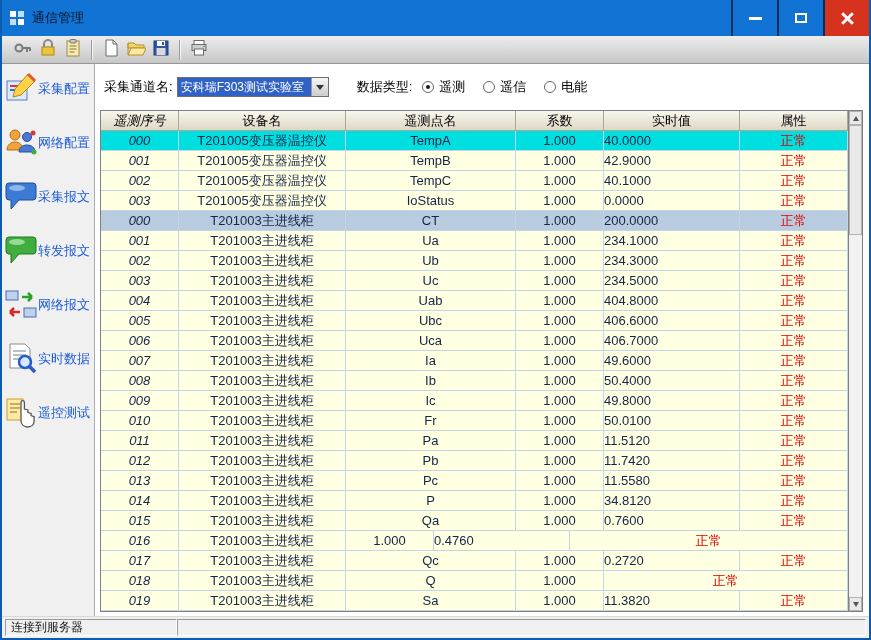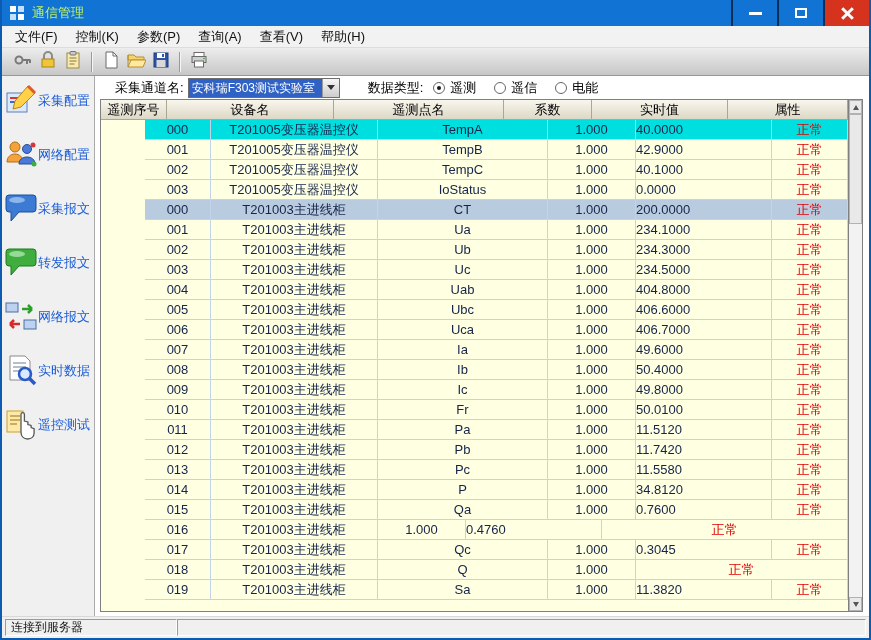--- a/index.html
+++ b/index.html
@@ -1,22 +1,22 @@
 <!DOCTYPE html>
 <html style="--titlebar: #1173d4; --closebtn: #d6331f; --rowbg: #ffffe1; --sel-cyan: #00dfdf; --sel-blue: #b9cbdf; --status-red: #e00000; --side-label: #1b5cd6;"><head>
 <meta charset="utf-8">
 <style>
   * { margin:0; padding:0; box-sizing:border-box; }
   body { font-family:"Liberation Sans","DejaVu Sans",sans-serif; background:#ffffff; }
   .window { width:871px; height:640px; border:2px solid #0d5bb0; border-top:none;
             display:flex; flex-direction:column; background:#f0f0f0; overflow:hidden; }
 
   
-  .titlebar { height:26px; flex:0 0 auto; background:var(--titlebar,#1173d4);
-              display:flex; align-items:center; color:#bef264; }
+  .titlebar { height:36px; flex:0 0 auto; background:var(--titlebar,#1173d4);
+              display:flex; align-items:center; color:#0f172a; }
   .app-icon { width:16px; height:16px; margin:0 7px 0 7px; flex:0 0 auto; }
   .title { font-size:13px; }
   .win-buttons { margin-left:auto; display:flex; height:100%; }
   .win-btn { width:46px; height:100%; display:flex; align-items:center; justify-content:center;
              border-left:2px solid #072f57; cursor:pointer; background:var(--titlebar,#1173d4); }
   .win-btn.close { background:var(--closebtn,#d6331f); }
   .min-glyph { width:13px; height:3px; background:#fff; }
   .max-glyph { width:12px; height:10px; border:2px solid #fff; }
   .x-glyph { position:relative; width:14px; height:14px; }
   .x-glyph::before, .x-glyph::after { content:""; position:absolute; left:6px; top:0;
@@ -39,22 +39,22 @@
   .content { flex:1; display:flex; min-height:0; }
   .sidebar { width:93px; flex:0 0 auto; background:#f0f0f0; border-right:1px solid #ababab;
              display:flex; flex-direction:column; align-items:center; padding-top:7px; row-gap:20px; }
   .side-item { display:flex; flex-direction:row; align-items:center; width:88px; cursor:pointer; }
   .side-icon { height:34px; display:flex; align-items:center; justify-content:center; }
   .side-label { font-size:13px; color:var(--side-label,#1b5cd6); margin-top:2px; white-space:nowrap; }
 
   .main { flex:1; background:#ffffff; display:flex; flex-direction:column; min-width:0; }
 
   
-  .channel-bar { height:23px; flex:0 0 auto; display:flex; align-items:center;
-                 padding-left:20px; font-size:13px; color:#000; }
+  .channel-bar { height:46px; flex:0 0 auto; display:flex; align-items:center;
+                 padding-left:9px; font-size:13px; color:#000; }
   .combo { width:152px; height:20px; border:1px solid #6e6e6e; background:#fff; display:flex;
            margin-left:4px; cursor:pointer; }
   .combo-text { flex:1; background:#2f62c4; color:#fff; font-size:12px; line-height:18px;
                 padding:0 3px; white-space:nowrap; overflow:hidden; }
   .combo-btn { width:17px; background:linear-gradient(#f6f6f6,#cdcdcd); border-left:1px solid #9a9a9a;
                display:flex; align-items:center; justify-content:center; }
   .caret { width:0; height:0; border-left:4px solid transparent; border-right:4px solid transparent;
            border-top:5px solid #333; }
   .datatype-label { margin-left:28px; margin-right:10px; }
   .radio { display:flex; align-items:center; margin-right:18px; cursor:pointer; }
@@ -64,24 +64,24 @@
         border-radius:50%; background:#1a1a1a; }
 
   
   .table-wrap { flex:1; margin:0 6px 4px 5px; border:1px solid #808080; display:flex; min-height:0; }
   .table-main { flex:1; display:flex; flex-direction:column; min-width:0; }
   .thead { display:flex; height:20px; flex:0 0 auto; }
   .th { background:linear-gradient(#f9f6ed,#ddd8c6); border-right:1px solid #aca793;
         border-bottom:1px solid #aca793; font-size:13px; color:#000; display:flex;
         align-items:center; justify-content:center; cursor:pointer; }
   .tbody { flex:1; background:var(--rowbg,#ffffe1); overflow:hidden; }
-  .trow { display:flex; height:20px; cursor:default;margin-left:44px; }
+  .trow { display:flex; height:20px; cursor:default; }
   .cell { border-right:1px solid #c3d3e8; border-bottom:1px solid #c3d3e8; font-size:13px;
           line-height:19px; color:#14244a; text-align:center; overflow:hidden; white-space:nowrap; }
-  .c0 { width:66px;  flex:0 0 auto; }
+  .c0 { width:78px;  flex:0 0 auto;font-style:italic; }
   .c1 { width:167px; flex:0 0 auto; }
   .c2 { width:170px; flex:0 0 auto; }
   .c3 { width:88px;  flex:0 0 auto; }
   .c4 { width:136px; flex:0 0 auto; text-align:left; padding-right:28px; }
   .th.c4 { text-align:center; padding-right:0; justify-content:center; }
   .c5 { flex:1; }
   .cell.c5 { color:var(--status-red,#e00000); }
   .trow.sel-cyan .cell { background:var(--sel-cyan,#00dfdf); }
   .trow.sel-blue .cell { background:var(--sel-blue,#b9cbdf); }
 
@@ -127,28 +127,20 @@
         </div>
       <div class="win-btn">
           <span class="max-glyph"></span>
         </div>
       <div class="win-btn close">
           <span class="x-glyph"></span>
         </div>
     </div>
   </div>
 
-  <div class="menubar">
-    <span class="menu-item">文件(F)</span>
-    <span class="menu-item">控制(K)</span>
-    <span class="menu-item">参数(P)</span>
-    <span class="menu-item">查询(A)</span>
-    <span class="menu-item">查看(V)</span>
-    <span class="menu-item">帮助(H)</span>
-  </div>
 
   <div class="toolbar">
     <div class="tool-btn">
       <span>
         <svg width="20" height="20" viewBox="0 0 20 20">
           <circle cx="6" cy="10" r="3.5" fill="none" stroke="#7a7a7a" stroke-width="2"></circle>
           <path d="M9.5 10h8M14 10v4M17 10v3" stroke="#7a7a7a" stroke-width="2" fill="none"></path>
         </svg>
       </span>
     </div>
@@ -491,21 +483,21 @@
                 <div class="cell c1">T201003主进线柜</div>
                 <div class="cell c3">1.000</div>
                 <div class="cell c4">0.4760</div>
                 <div class="cell c5">正常</div>
               </div>
               <div class="trow">
                 <div class="cell c0">017</div>
                 <div class="cell c1">T201003主进线柜</div>
                 <div class="cell c2">Qc</div>
                 <div class="cell c3">1.000</div>
-                <div class="cell c4">0.3045</div>
+                <div class="cell c4">0.2720</div>
                 <div class="cell c5">正常</div>
               </div>
               <div class="trow">
                 <div class="cell c0">018</div>
                 <div class="cell c1">T201003主进线柜</div>
                 <div class="cell c2">Q</div>
                 <div class="cell c3">1.000</div>
                 <div class="cell c5">正常</div>
               </div>
               <div class="trow">

